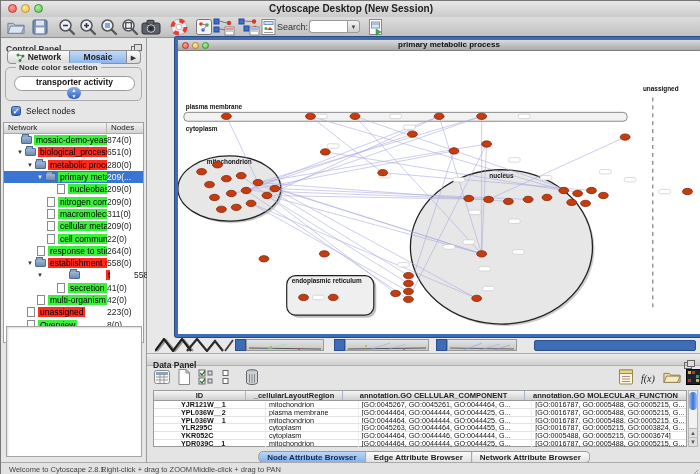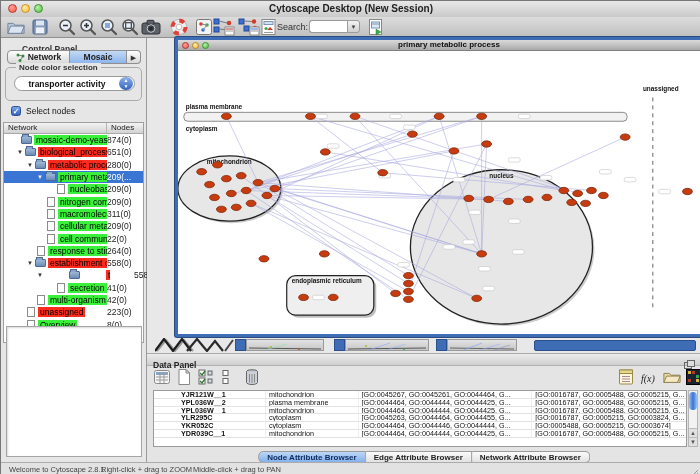--- a/index.html
+++ b/index.html
@@ -20,39 +20,39 @@
   .tbtn { position:absolute; top:1px; width:18px; height:18px; }
   .tbtn svg { width:100%; height:100%; }
   #search-label { position:absolute; left:276px; top:5px; font-size:9px; color:#333; }
   #search-input { position:absolute; left:308px; top:3px; width:38px; height:13px; border:1px solid #9a9a9a;
     border-right:none; border-radius:3px 0 0 3px; background:#fff; font-size:8px; padding:0 2px; }
   #search-drop { position:absolute; left:346px; top:3px; width:13px; height:13px; background:linear-gradient(#f3f3f3,#cfcfcf);
     border:1px solid #9a9a9a; border-radius:0 3px 3px 0; font-size:6px; color:#444; text-align:center; line-height:12px; }
 
   
   #control-panel { left:0; top:37px; width:146px; height:424px; background:#e6e6e6; border-right:1px solid #9a9a9a; }
-  #cp-header { position:absolute; left:16px; top:0; width:145px; height:19px; }
+  #cp-header { position:absolute; left:0; top:0; width:145px; height:19px; }
   #cp-header .t { font-size:8.5px; font-weight:bold; color:#333; padding-left:5px; }
   .float-icon { position:absolute; width:11px; height:9px; }
   .float-icon svg { width:100%; height:100%; }
 
   #cp-tabs { position:absolute; left:6px; top:12px; width:134px; height:14px; display:flex; }
   .cp-tab { height:14px; border:1px solid #8f8f8f; font-size:8.5px; font-weight:bold; color:#222;
     display:flex; align-items:center; justify-content:center; gap:3px; background:linear-gradient(#fdfdfd,#d9d9d9); }
   .cp-tab:first-child { border-radius:4px 0 0 4px; width:63px; }
   .cp-tab.selected { background:linear-gradient(#c3d9f6,#8db6ec);text-align:right; }
   .cp-tab.t2 { width:57px; border-left:none; }
   #cp-tab-arrow { width:14px; border:1px solid #8f8f8f; border-left:none; border-radius:0 4px 4px 0;
     background:linear-gradient(#fdfdfd,#d9d9d9); font-size:7px; color:#333; text-align:center; line-height:13px; }
 
   #nc-group { position:absolute; left:4px; top:29px; width:137px; height:34px; border:1px solid #ababab; border-radius:5px; }
   #nc-label { position:absolute; left:10px; top:-5px; background:#e6e6e6; padding:0 3px; font-size:8px; font-weight:bold; color:#333; }
   #nc-combo { position:absolute; left:8px; top:8px; width:121px; height:15px; background:#fff;
     border:1px solid #9a9a9a; border-radius:8px; font-size:8.5px; font-weight:bold; color:#111;
-    display:flex; align-items:center; }
+    display:flex; align-items:center;flex-direction:column; }
   #nc-combo .val { flex:1; text-align:center; }
   #nc-combo .cap { width:14px; height:13px; margin-right:1px; border-radius:7px;
     background:linear-gradient(#8cb0ea,#3264be); color:#fff; font-size:5px; line-height:6px; text-align:center; }
 
   #select-nodes-row { position:absolute; left:10px; top:68px; display:flex; align-items:center; gap:5px; }
   #sn-box { width:10px; height:10px; border-radius:2.5px; background:linear-gradient(#7aa4e8,#3264be);
     border:1px solid #2a4f94; color:#fff; font-size:8px; line-height:9px; text-align:center; font-weight:bold; }
   #sn-label { font-size:8.5px; color:#111; }
   #tree-wrap { position:absolute; left:2px; top:84px; width:141px; height:221px; background:#fff; border:1px solid #9f9f9f; }
   #tree-cols { display:flex; height:11px; background:linear-gradient(#f4f4f4,#d2d2d2); border-bottom:1px solid #aaa; }
@@ -650,20 +650,26 @@
           <svg viewBox="0 0 18 18">
               <rect x="1.5" y="1.5" width="15" height="15" fill="#1a2330" stroke="#000"></rect>
               <rect x="3" y="3" width="3" height="3" fill="#d4b33a"></rect>
               <rect x="7" y="3" width="3" height="3" fill="#b23a2a"></rect>
               <rect x="11" y="7" width="3" height="3" fill="#3aa44a"></rect>
               <rect x="3" y="11" width="3" height="3" fill="#b23a2a"></rect>
               <rect x="11" y="11" width="3" height="3" fill="#d4b33a"></rect>
             </svg></span>
       </div>
       <div id="dp-table">
+        <div id="dp-thead">
+            <span class="dp-th w0">ID</span>
+            <span class="dp-th w1">_cellularLayoutRegion</span>
+            <span class="dp-th w2">annotation.GO CELLULAR_COMPONENT</span>
+            <span class="dp-th w3">annotation.GO MOLECULAR_FUNCTION</span>
+          </div>
         <div id="dp-tbody">
             <div class="dp-tr">
               <span class="dp-td c0 w0">YJR121W__1</span>
               <span class="dp-td c1 w1">mitochondrion</span>
               <span class="dp-td c2 w2">[GO:0045267, GO:0045261, GO:0044464, G...</span>
               <span class="dp-td c3 w3">[GO:0016787, GO:0005488, GO:0005215, G...</span>
             </div>
             <div class="dp-tr">
               <span class="dp-td c0 w0">YPL036W__2</span>
               <span class="dp-td c1 w1">plasma membrane</span>

